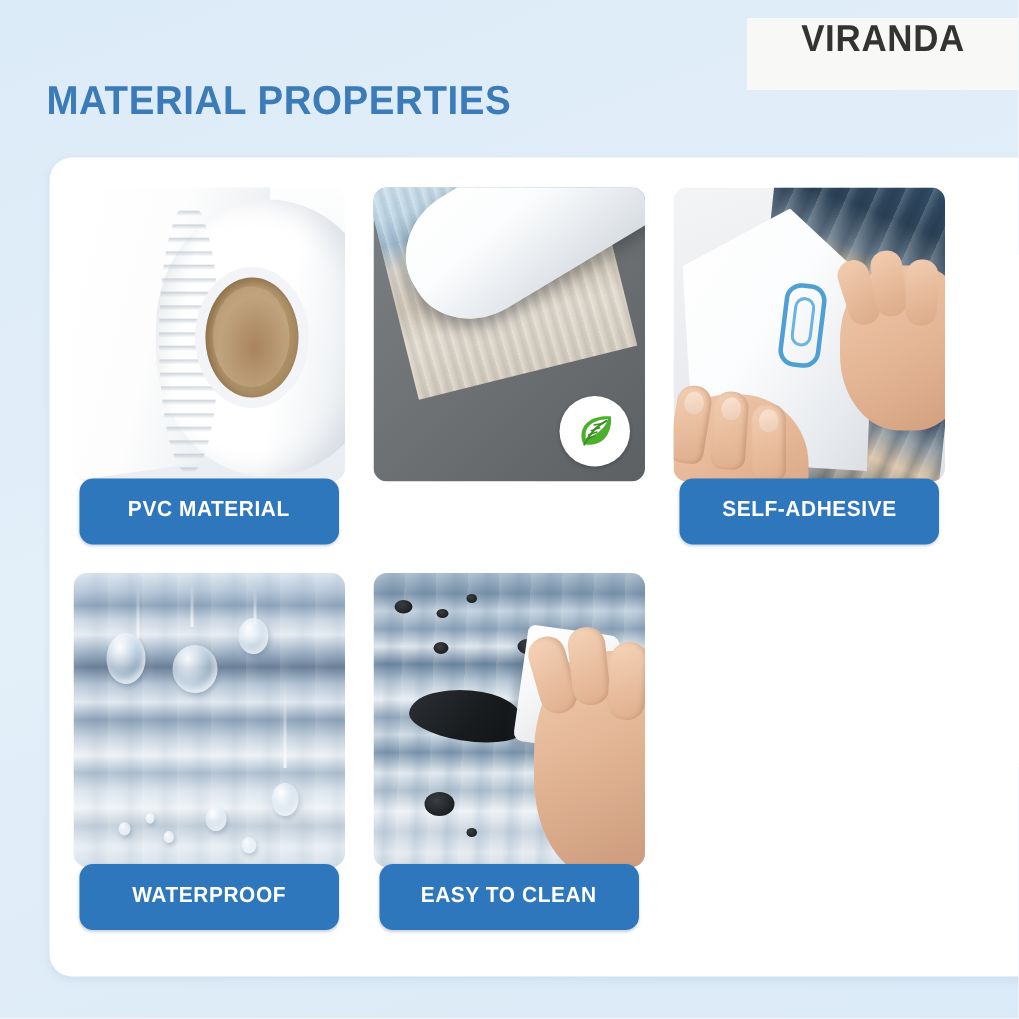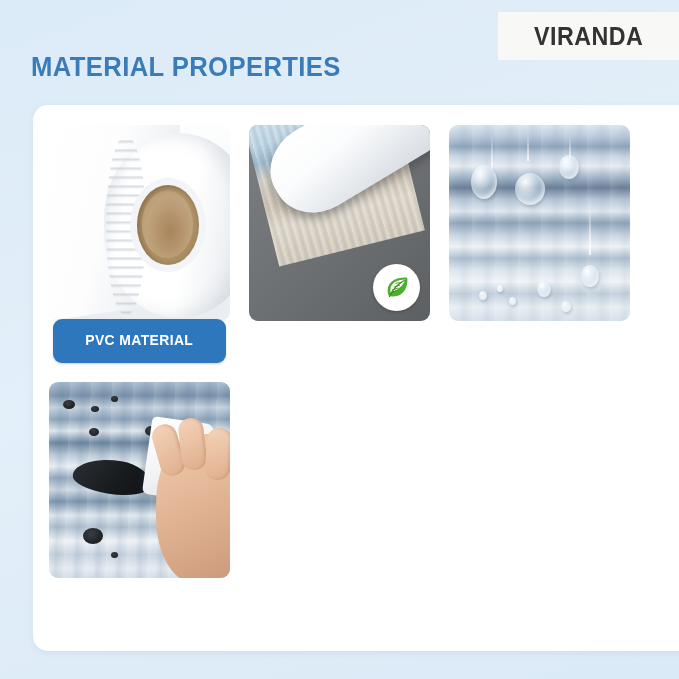--- a/index.html
+++ b/index.html
@@ -17,21 +17,21 @@
 
   
   .brand-box {
     position: absolute;
     top: 12px;
     left: 498px;
     width: 181px;
     height: 48px;
     background: #f8f8f6;
     display: flex;
-    align-items: center;
+    align-items: flex-start;
     justify-content: center;
   }
   .brand-text {
     font-family: "Liberation Sans", sans-serif;
     font-weight: bold;
     font-size: 25px;
     letter-spacing: 0.5px;
     color: #333333;
     transform: scaleX(0.93);
   }
@@ -436,38 +436,69 @@
             <svg width="30" height="30" viewBox="0 0 32 32">
               <path d="M27 5C17 4 6 8 6 19c0 3 1 5 2 6l2-2c-1-1-1-3-1-5 0-8 9-11 16-11-3 8-10 12-15 13l-3 4c1 1 3 1 5 1 11 0 16-10 15-20z" fill="#4caf2e"></path>
               <path d="M24 8c-7 3-12 9-16 17" stroke="#3a8f22" stroke-width="1.4" fill="none" stroke-linecap="round"></path>
               <path d="M21 10l-6 1M19 13l-6 2M17 16l-6 2M15 19l-5 2" stroke="#3a8f22" stroke-width="1" fill="none" stroke-linecap="round"></path>
             </svg>
           </div>
         </div>
       </div>
     </div>
 
+    <div class="cell">
+      <div class="thumb">
+        <div class="img-adh">
+          <div class="adh-marble"></div>
+          <div class="adh-peel"></div>
+          <div class="adh-clip"></div>
+          <div class="hand adh-hand-r">
+            <span></span>
+              <span></span>
+              <span></span>
+          </div>
+          <div class="hand adh-hand-l">
+            <span>
+                <i class="nail"></i>
+              </span>
+              <span>
+                <i class="nail"></i>
+              </span>
+              <span>
+                <i class="nail"></i>
+              </span>
+          </div>
+        </div>
+      </div>
+      <div class="label-bar">
+        <span class="label-text">SELF-ADHESIVE</span>
+      </div>
+    </div>
 
     <div class="cell">
       <div class="thumb">
         <div class="img-water">
           <div class="trail" style="left:42px; top:8px; height:36px;"></div>
           <div class="trail" style="left:78px; top:6px; height:30px;"></div>
           <div class="trail" style="left:120px; top:10px; height:24px;"></div>
           <div class="drop" style="left:22px; top:40px; width:26px; height:34px;"></div>
           <div class="drop" style="left:66px; top:48px; width:30px; height:32px;"></div>
           <div class="drop" style="left:110px; top:30px; width:20px; height:24px;"></div>
           <div class="trail" style="left:140px; top:70px; height:60px;"></div>
           <div class="drop" style="left:132px; top:140px; width:18px; height:22px;"></div>
           <div class="drop" style="left:88px; top:156px; width:14px; height:16px;"></div>
           <div class="drop" style="left:30px; top:166px; width:8px; height:9px;"></div>
           <div class="drop" style="left:48px; top:160px; width:6px; height:7px;"></div>
           <div class="drop" style="left:60px; top:172px; width:7px; height:8px;"></div>
           <div class="drop" style="left:112px; top:176px; width:10px; height:11px;"></div>
         </div>
+      </div>
+      <div class="label-bar">
+        <span class="label-text">WATERPROOF</span>
       </div>
     </div>
 
     <div class="cell">
       <div class="thumb">
         <div class="img-clean">
           <div class="stain" style="left:14px; top:18px; width:12px; height:9px;"></div>
           <div class="stain" style="left:42px; top:24px; width:8px; height:6px;"></div>
           <div class="stain" style="left:62px; top:14px; width:7px; height:6px;"></div>
           <div class="stain" style="left:40px; top:46px; width:10px; height:8px;"></div>
@@ -476,17 +507,20 @@
           <div class="stain" style="left:34px; top:146px; width:20px; height:16px;"></div>
           <div class="stain" style="left:62px; top:170px; width:7px; height:6px;"></div>
           <div class="cloth"></div>
           <div class="clean-hand">
             <span></span>
               <span></span>
               <span></span>
           </div>
         </div>
       </div>
+      <div class="label-bar">
+        <span class="label-text">EASY TO CLEAN</span>
+      </div>
     </div>
 
 
   </div>
 </div>
 
 </body></html>

